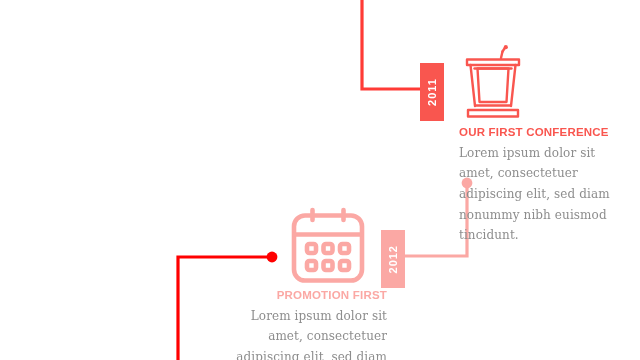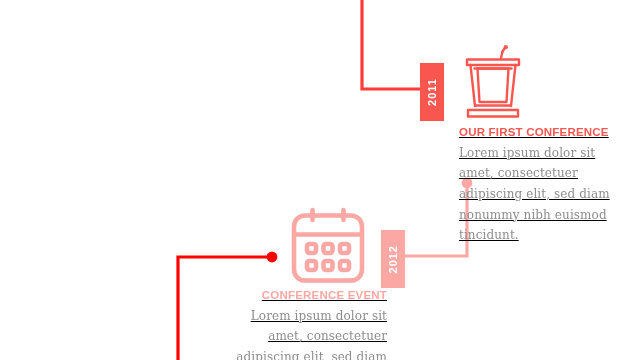--- a/index.html
+++ b/index.html
@@ -30,21 +30,21 @@
   }
   #badge-2011{left:420px;top:63px;width:24px;height:58px;background:#F9564F;}
   #badge-2012{left:381px;top:230px;width:24px;height:58px;background:#FBA8A4;}
 
   
   .icon-wrap{position:absolute;}
   #icon-podium{left:458px;top:44px;width:70px;height:76px;}
   #icon-calendar{left:287px;top:206px;width:82px;height:82px;}
 
   
-  .entry-text{position:absolute;text-decoration:underline;}
+  .entry-text{position:absolute;}
   .entry-title{
     font-weight:bold;
     font-size:11.5px;
     letter-spacing:.2px;
     margin:0 0 4px 0;
     line-height:1.1;
   }
   .entry-body{
     font-family:"DejaVu Serif",serif;
     font-size:12px;
@@ -122,17 +122,17 @@
       <rect x="20" y="38" width="9" height="9" rx="2.4" ry="2.4"></rect>
       <rect x="36.5" y="38" width="9" height="9" rx="2.4" ry="2.4"></rect>
       <rect x="53" y="38" width="9" height="9" rx="2.4" ry="2.4"></rect>
       <rect x="20" y="55" width="9" height="9" rx="2.4" ry="2.4"></rect>
       <rect x="36.5" y="55" width="9" height="9" rx="2.4" ry="2.4"></rect>
       <rect x="53" y="55" width="9" height="9" rx="2.4" ry="2.4"></rect>
     </svg>
   </div>
 
   <div class="entry-text" id="text-2012">
-    <p class="entry-title">CONFERENCE EVENT</p>
+    <p class="entry-title">PROMOTION FIRST</p>
     <p class="entry-body">Lorem ipsum dolor sit amet, consectetuer adipiscing elit, sed diam nonummy nibh euismod tincidunt.</p>
   </div>
 
 </div>
 
 </body></html>

